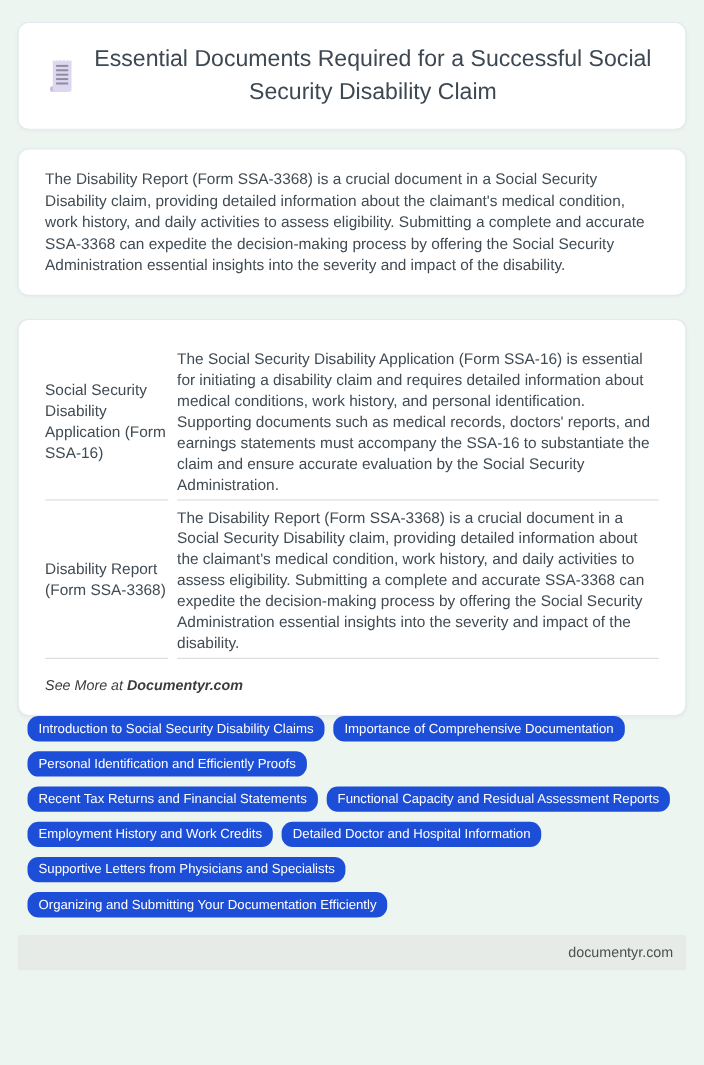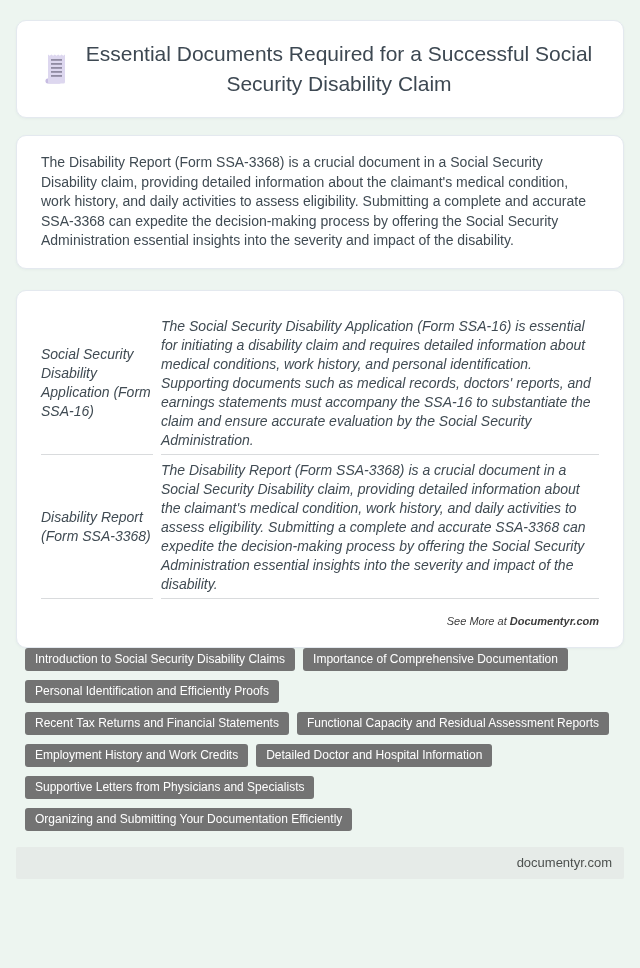--- a/index.html
+++ b/index.html
@@ -42,41 +42,40 @@
   table.docs {
     border-collapse: separate; border-spacing: 8px 0;
     width: calc(100% + 16px); margin: 0 -8px;
     table-layout: fixed;
   }
   table.docs td {
     border-bottom: 1px solid #d9dbdd;
     vertical-align: middle;
     font-size: 14px; line-height: 19px; color: #404b53;
     padding: 6px 0 4px;
-    font-style: italic;
   }
   td.term { width: 112px; }
   .see-more {
-    text-align: right; font-style: italic;
-    font-size: 11px; color: #3c3c3c;
+    text-align: left; font-style: italic;
+    font-size: 13px; color: #3c3c3c;
     margin: 16px 0 8px;
   }
   .see-more strong { font-weight: 700; }
 
   
   .related-heading {
     text-align: center; margin: 22px 0 13px;
     font-size: 16px; font-weight: 500; color: #37474f; line-height: 19px;
   }
   .tags { display: flex; flex-direction: column; gap: 9px; padding: 0 9px; }
   .tag-row { display: flex; gap: 8px; }
   .tag {
-    background: #737373; color: #ffffff;
+    background: #1d4ed8; color: #ffffff;
     font-size: 12px; line-height: 13px;
-    padding: 5px 10px; border-radius: 3px;
+    padding: 5px 10px; border-radius: 10px;
     white-space: nowrap; box-sizing: border-box; height: 23px;
     cursor: pointer;
   }
 
   
   .footer {
     margin-top: 16px; height: 32px;
     background: #e6ebe8; border-radius: 2px;
     display: flex; align-items: center; justify-content: flex-end;
     padding: 0 12px; box-sizing: border-box;

